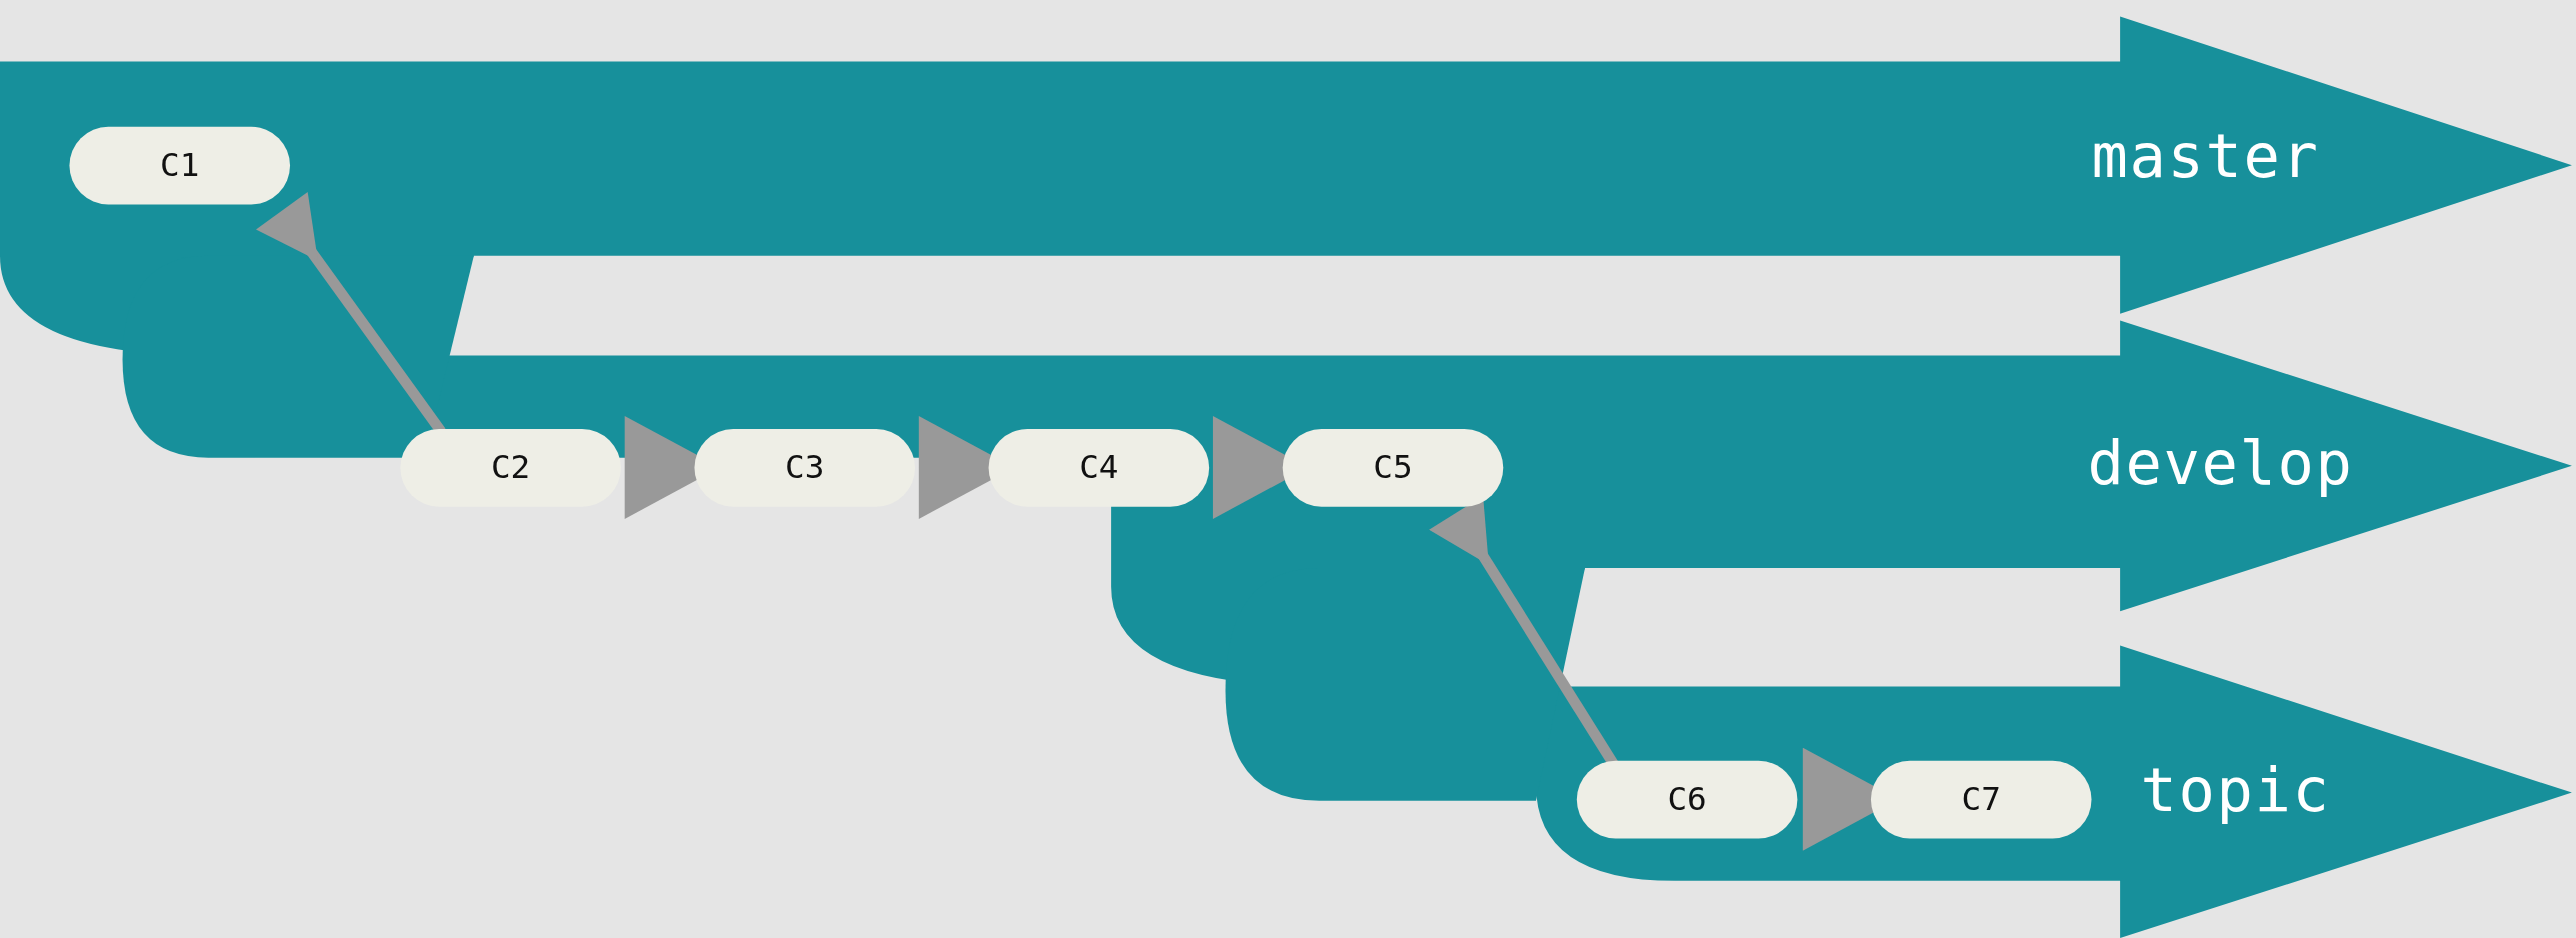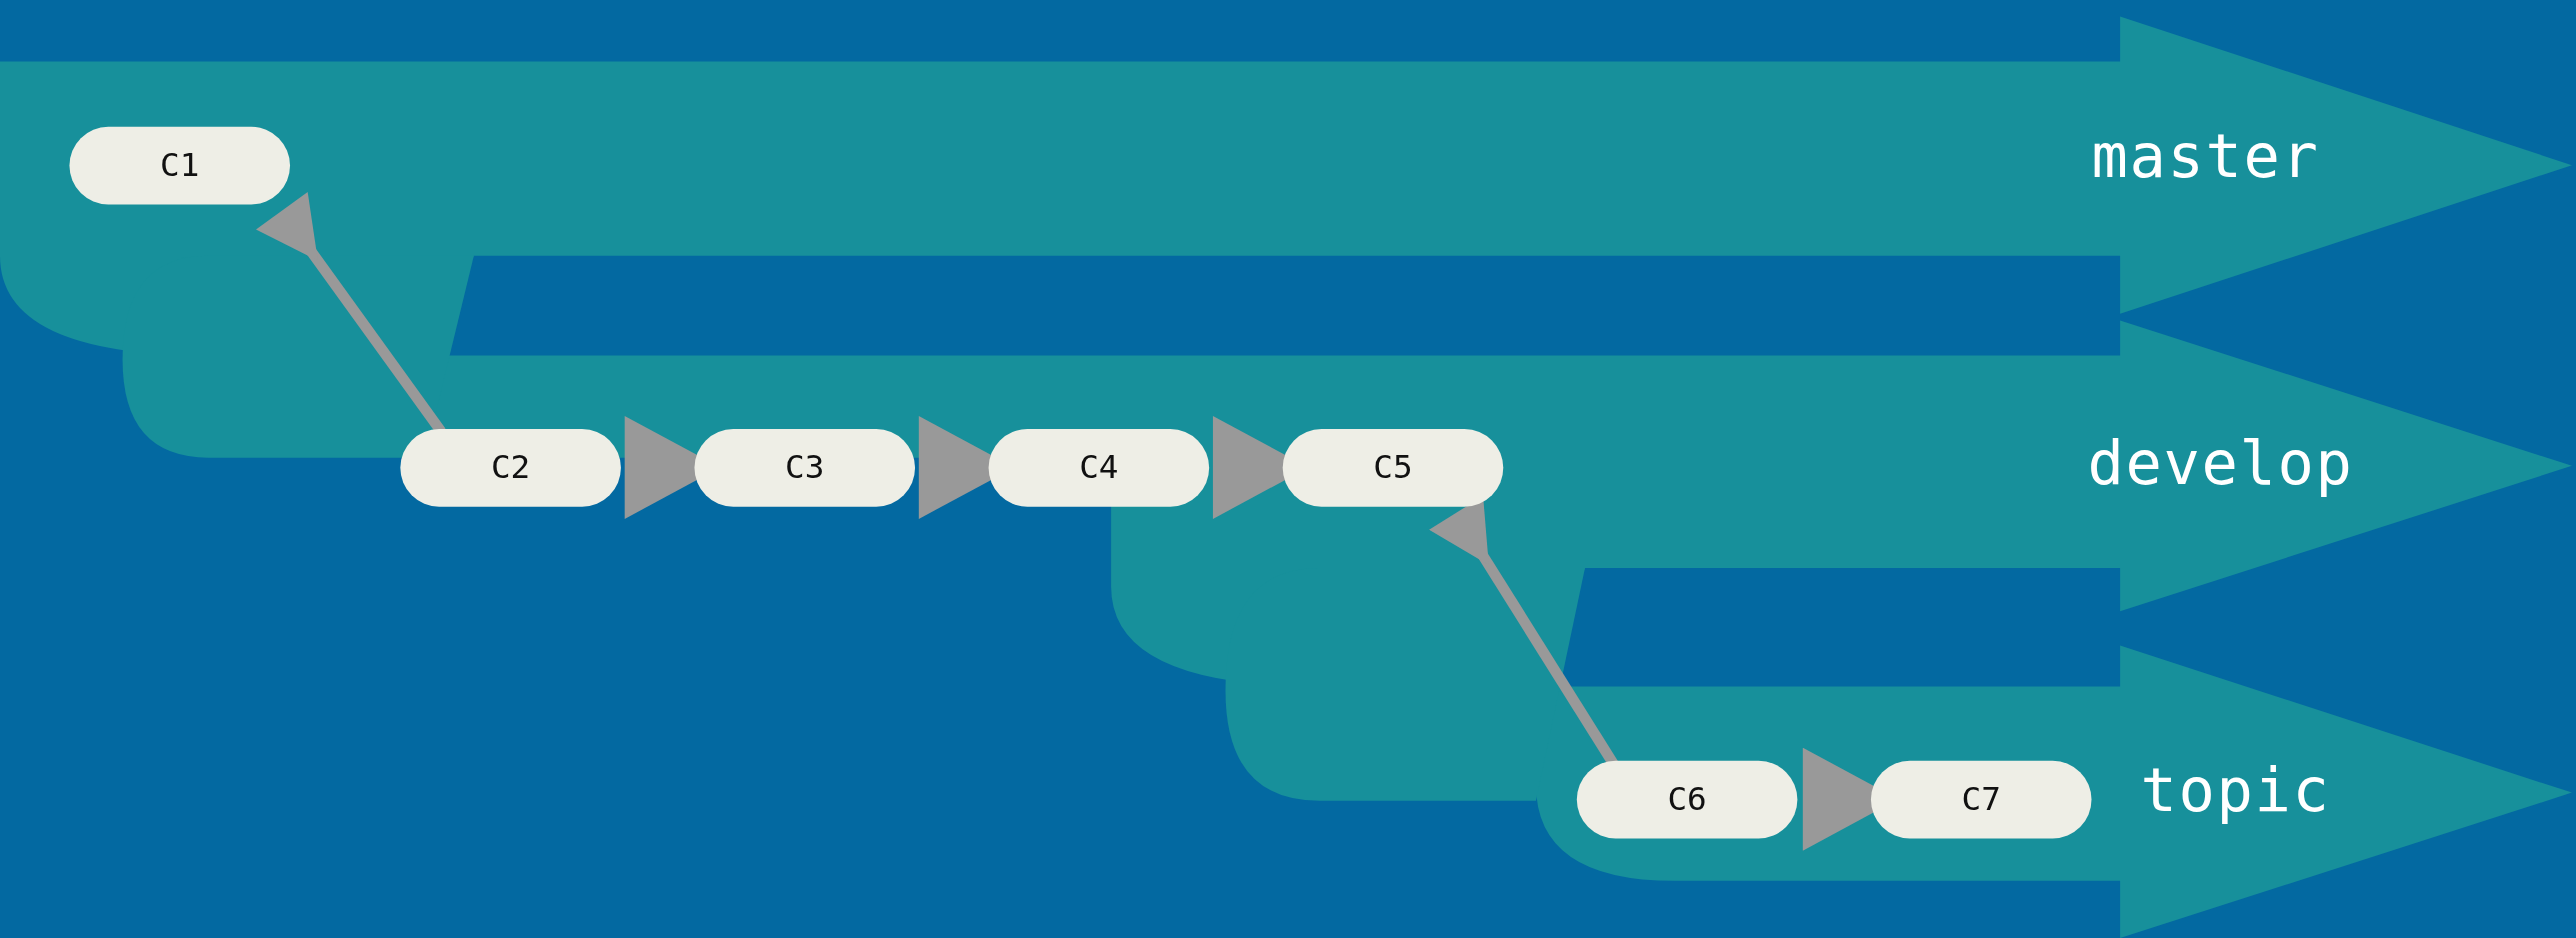--- a/index.html
+++ b/index.html
@@ -8,21 +8,21 @@
     padding: 0;
     background: #000000;
   }
   body {
     font-family: "DejaVu Sans Mono", "Liberation Mono", monospace;
   }
   #canvas {
     position: relative;
     width: 2576px;
     height: 939px;
-    background: #0369a1;
+    background: #e5e5e5;
     overflow: hidden;
   }
   #diagram-svg {
     position: absolute;
     left: 0;
     top: 0;
     width: 2576px;
     height: 939px;
     display: block;
   }

